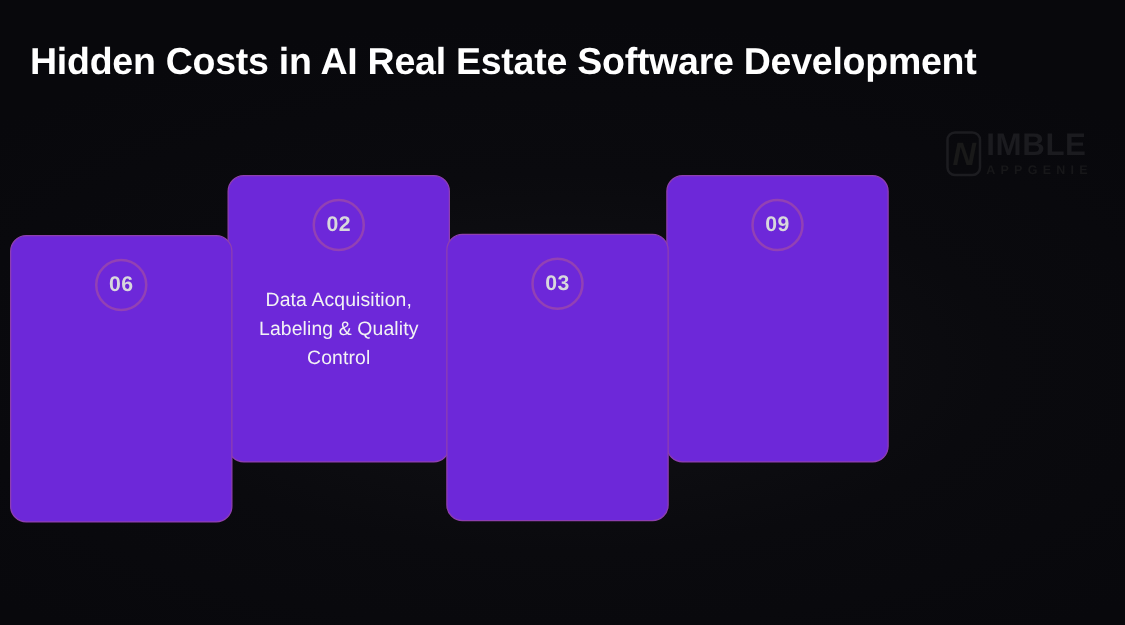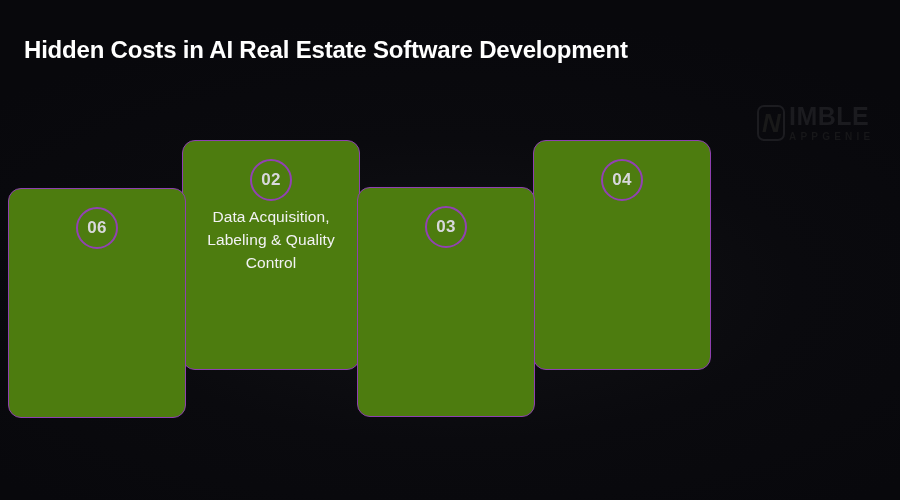--- a/index.html
+++ b/index.html
@@ -24,21 +24,21 @@
       radial-gradient(ellipse 70% 55% at 50% 58%, #121216 0%, #0a0a0e 55%, #08080c 100%);
     pointer-events: none;
   }
 
   
   .title {
     position: absolute;
     left: 24px;
     top: 28px;
     width: 856px;
-    font-size: 24px;
+    font-size: 30px;
     font-weight: 700;
     letter-spacing: -0.2px;
     color: #ffffff;
     line-height: 44px;
     white-space: nowrap;
     font-stretch: condensed;
   }
 
   
   .watermark {
@@ -98,21 +98,21 @@
   
   .cards-layer {
     position: absolute;
     inset: 0;
   }
 
   .card {
     position: absolute;
     width: 178px;
     height: 230px;
-    background: #4d7c0f;
+    background: #6d28d9;
     border: 1.3px solid #8e3fb0;
     border-radius: 13px;
     display: flex;
     flex-direction: column;
     align-items: center;
     padding: 18px 10px 14px 10px;
   }
 
   
   .card.pos-1 { left:   8px; top: 188px; }
@@ -134,21 +134,21 @@
     align-items: center;
     justify-content: center;
     font-size: 17px;
     font-weight: 700;
     color: #d8d8dc;
     flex: 0 0 auto;
     letter-spacing: 0.3px;
   }
 
   .card-label {
-    margin-top: 4px;
+    margin-top: 28px;
     font-size: 15.5px;
     line-height: 23px;
     color: #f2f2f4;
     text-align: center;
     font-weight: 400;
     letter-spacing: 0.1px;
   }
 </style>
 </head>
 <body>
@@ -177,17 +177,17 @@
   <div class="card pos-2">
     <div class="num-circle">02</div>
     <div class="card-label">Data Acquisition, Labeling &amp; Quality Control</div>
   </div>
 
   <div class="card pos-3">
     <div class="num-circle">03</div>
   </div>
 
   <div class="card pos-4">
-    <div class="num-circle">04</div>
+    <div class="num-circle">09</div>
   </div>
 
 
 </div>
 
 </body></html>

